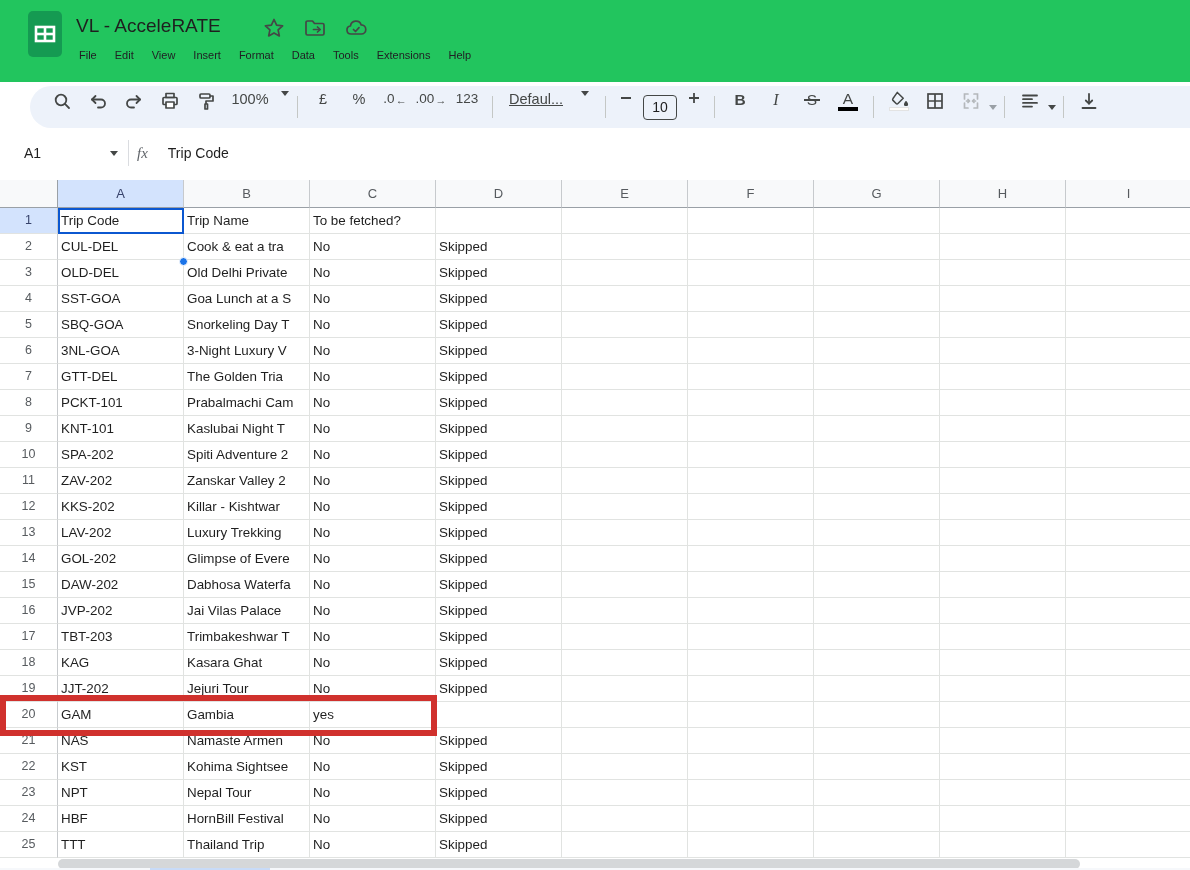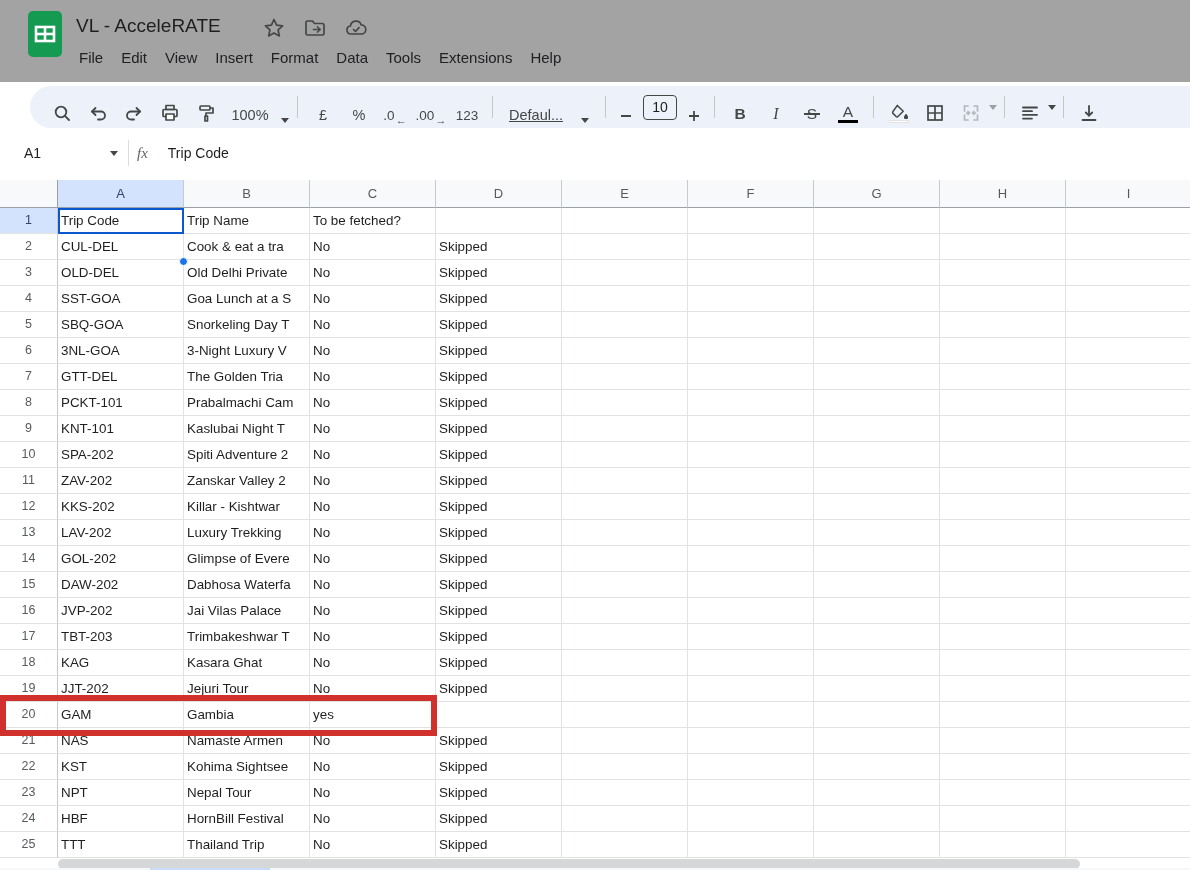--- a/index.html
+++ b/index.html
@@ -1,33 +1,33 @@
 <!DOCTYPE html>
 <html><head>
 <meta charset="utf-8">
 <style>
   * { margin:0; padding:0; box-sizing:border-box; }
   html,body { width:1190px; height:870px; overflow:hidden; background:#fff;
               font-family:"Liberation Sans", sans-serif; color:#1f1f1f; }
   svg { display:block; }
 
   
-  #titlebar { position:absolute; top:0; left:0; width:1190px; height:82px; background:#a3a3a3; }
+  #titlebar { position:absolute; top:0; left:0; width:1190px; height:82px; background:#22c55e; }
   #sheets-logo { position:absolute; left:28px; top:11px; width:34px; height:46px; }
   #doc-title { position:absolute; left:76px; top:15px; font-size:19px; color:#1f1f1f; white-space:nowrap; }
   #title-icons { position:absolute; left:262px; top:16px; display:flex; gap:17px; align-items:center; }
   #title-icons .tico { width:24px; height:24px; color:#444746; cursor:pointer; }
   #menubar { position:absolute; left:70px; top:46px; display:flex; }
-  .menu-item { font-size:15px; color:#202124; padding:3px 9px; border-radius:6px; cursor:pointer; }
+  .menu-item { font-size:11px; color:#202124; padding:3px 9px; border-radius:6px; cursor:pointer; }
 
   
   #toolbar { position:absolute; top:86px; left:30px; width:1170px; height:42px;
              background:#edf2fa; border-radius:21px 0 0 21px; display:flex; align-items:center;
              padding-left:14px; overflow:hidden; }
-  .tb-btn { height:32px; min-width:34px; display:flex; align-items:flex-end; justify-content:center;
+  .tb-btn { height:32px; min-width:34px; display:flex; align-items:flex-start; justify-content:center;
             border-radius:4px; color:#444746; cursor:pointer; margin:0 1px; }
   .tb-txt { font-size:14.5px; color:#444746; padding:0 6px; white-space:nowrap; }
   .tb-div { width:1px; height:22px; background:#c4c7c5; margin:0 7px; }
   .caret { width:0; height:0; border-left:4.5px solid transparent; border-right:4.5px solid transparent;
            border-top:5px solid #444746; display:inline-block; margin-left:6px; }
   .caret.gray { border-top-color:#9aa0a6; }
   #font-size-box { width:34px; height:25px; border:1px solid #444746; border-radius:4px;
                    display:flex; align-items:center; justify-content:center; font-size:14px;
                    color:#1f1f1f; margin:0 4px; background:transparent; }
   .fmt-letter { font-size:15.5px; color:#444746; }

